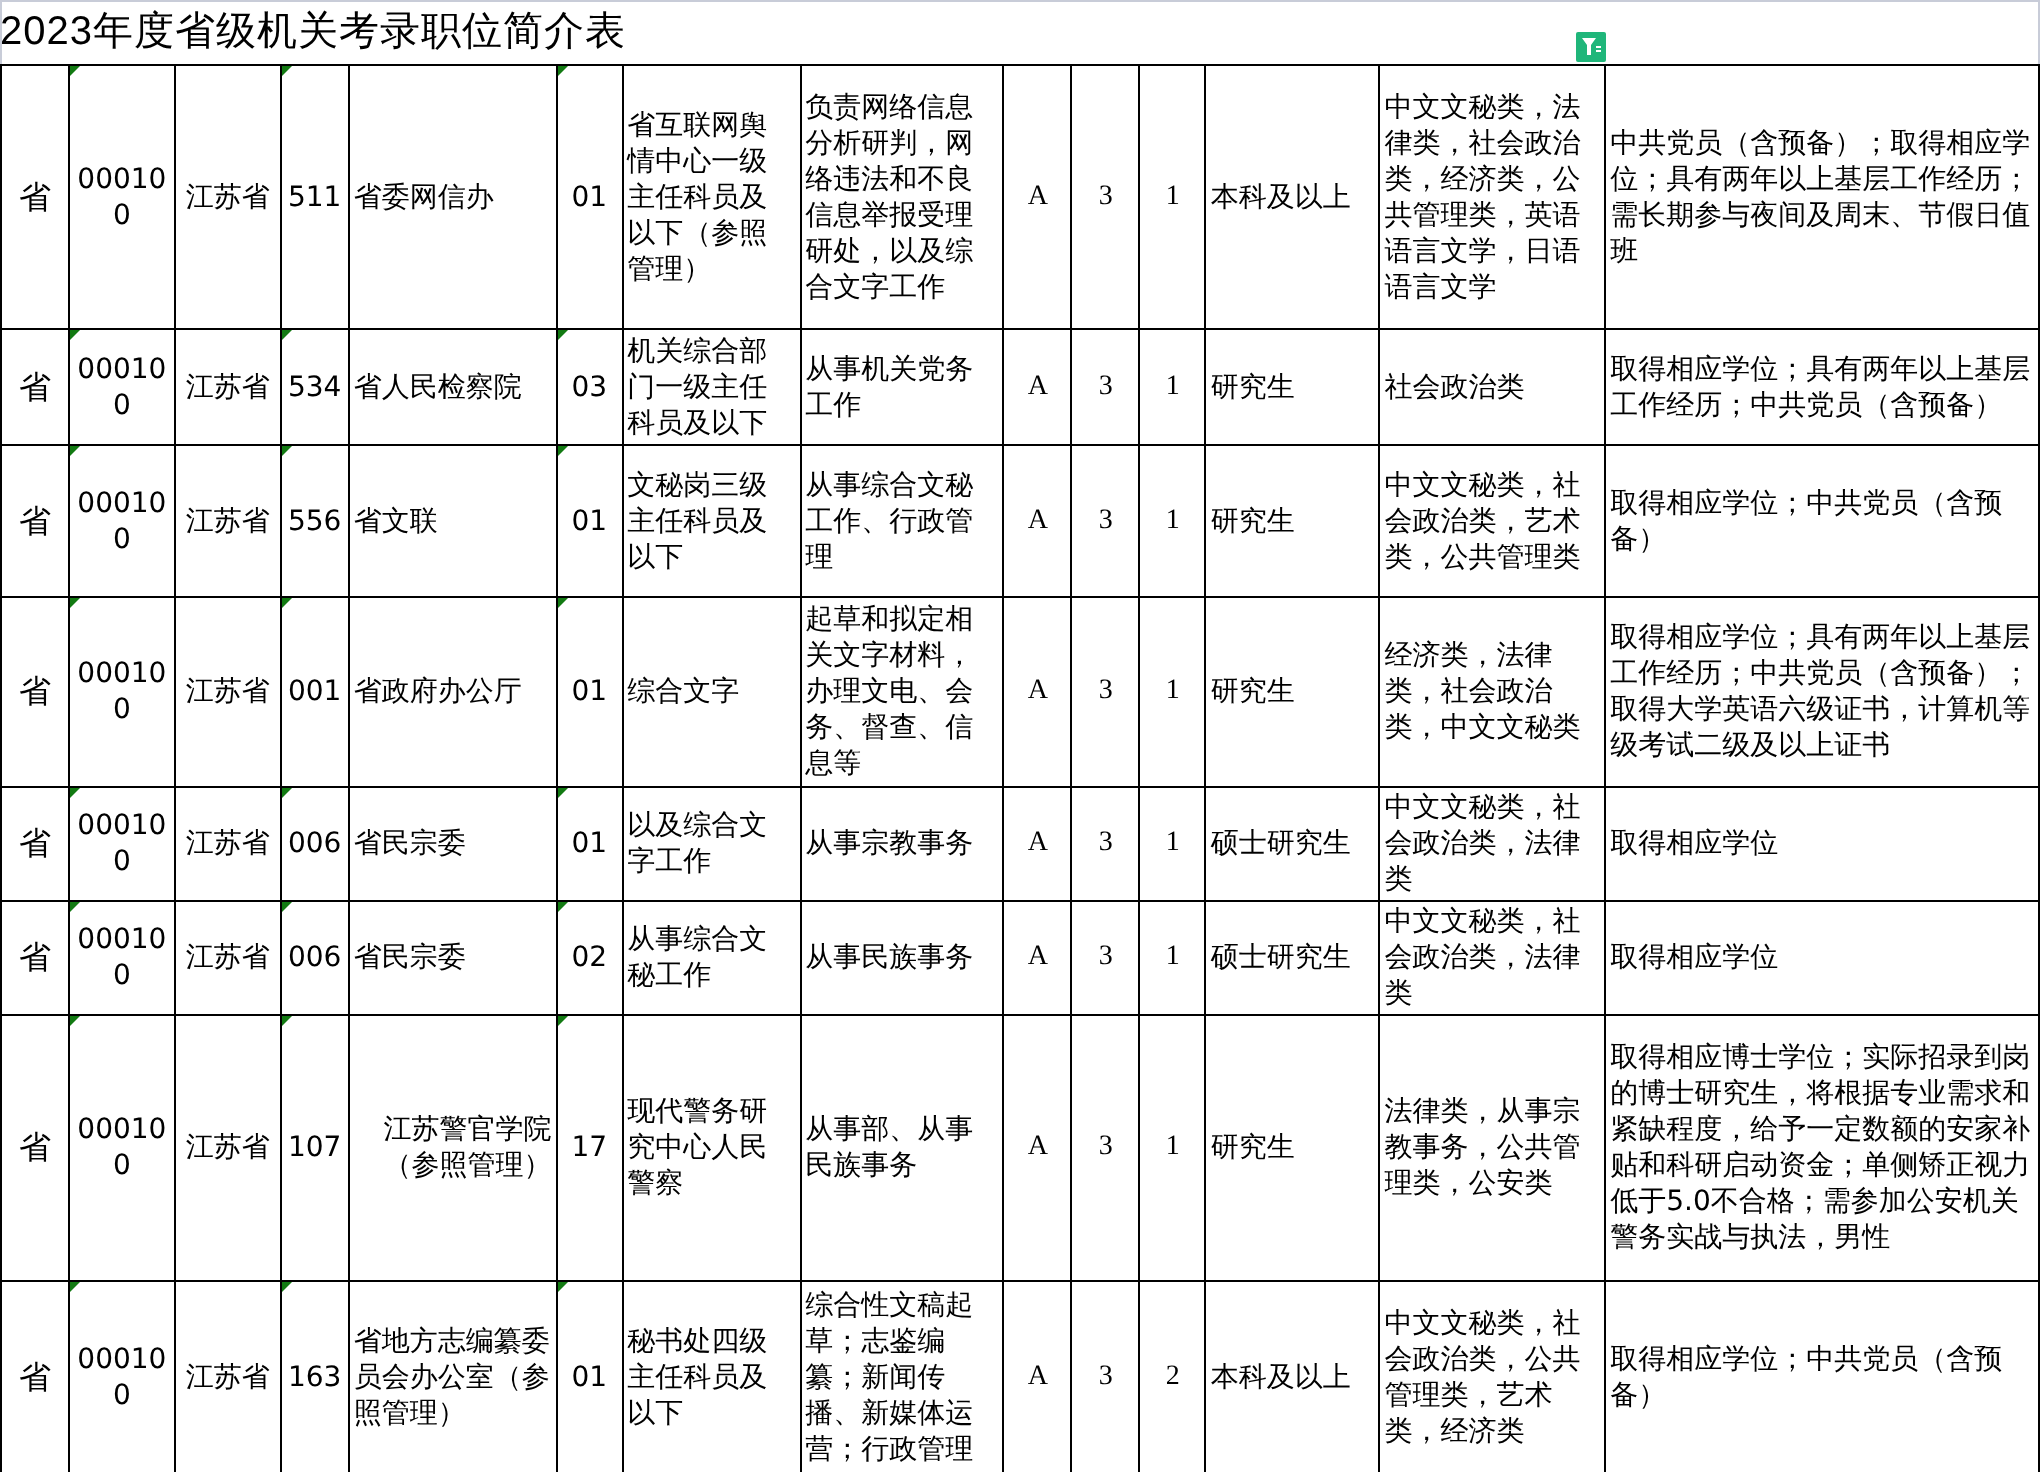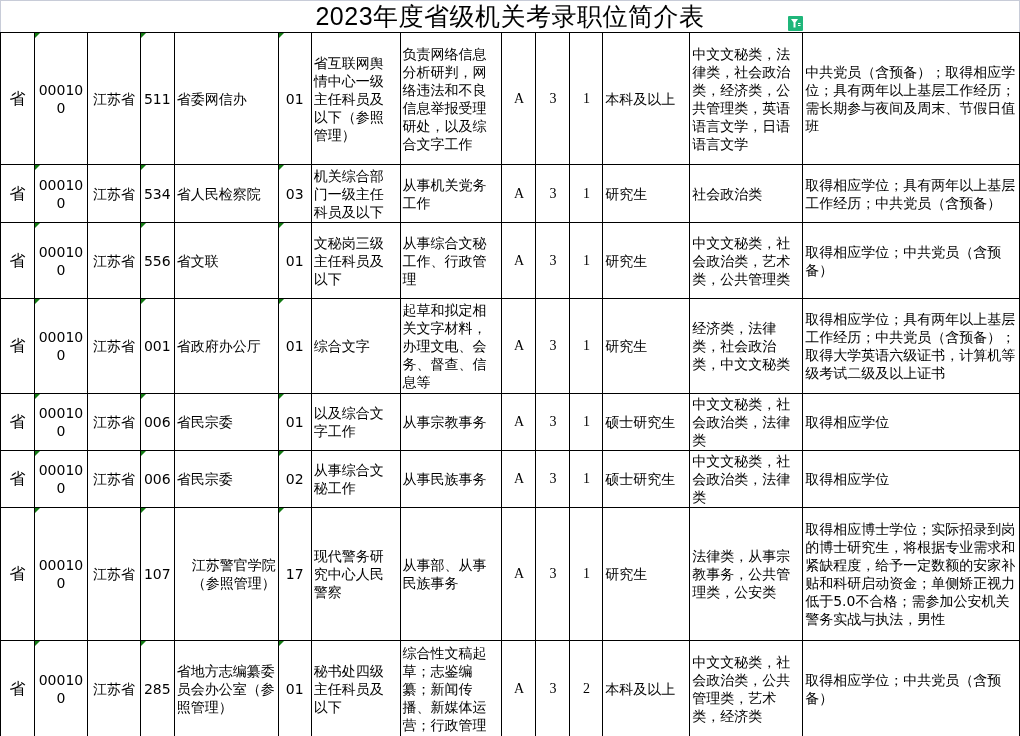--- a/index.html
+++ b/index.html
@@ -1,22 +1,22 @@
 <!DOCTYPE html>
 <html><head>
 <meta charset="utf-8">
 <style>
   html, body { margin:0; padding:0; }
   body { width:1020px; height:736px; overflow:hidden; background:#ffffff; position:relative;
          font-family:"DejaVu Sans", sans-serif; color:#000; }
   .frame-top { position:absolute; left:0; top:0; width:1020px; height:1px; background:#c8ccd8; }
   .frame-left { position:absolute; left:0; top:0; width:1px; height:32px; background:#c8ccd8; }
   .frame-right { position:absolute; right:0; top:0; width:1px; height:32px; background:#c8ccd8; }
-  .title { position:absolute; left:0; top:1px; width:1020px; height:31px; text-align:center;
-           font-family:"Liberation Sans", sans-serif; font-size:25px; line-height:31px; letter-spacing:0.5px; }
+  .title { position:absolute; left:0; top:1px; width:1020px; height:31px; 
+           font-family:"Liberation Sans", sans-serif; font-size:20px; line-height:31px; letter-spacing:0.5px; }
   .filter-btn { position:absolute; left:788px; top:16px; width:15px; height:15px; background:#1fb67a;
                 border-radius:1px; display:flex; align-items:center; justify-content:center; cursor:pointer; }
   table { position:absolute; left:0; top:32px; border-collapse:collapse; table-layout:fixed; }
   td { border:1.5px solid #000; padding:0 2px; font-size:14px; line-height:18px; vertical-align:middle;
        overflow:hidden; position:relative; word-break:break-all; }
   td.c { text-align:center; }
   td.l { text-align:left; }
   td.ser { font-family:"Liberation Serif", "DejaVu Serif", serif; }
   .tri::before { content:""; position:absolute; left:0; top:0; width:0; height:0;
                  border-top:5px solid #127a12; border-right:5px solid transparent; }
@@ -163,21 +163,21 @@
     <td class="c ser">3</td>
     <td class="c ser">1</td>
     <td class="l">研究生</td>
     <td class="l">法律类，从事宗教事务，公共管理类，公安类</td>
     <td class="l">取得相应博士学位；实际招录到岗的博士研究生，将根据专业需求和紧缺程度，给予一定数额的安家补贴和科研启动资金；单侧矫正视力低于5.0不合格；需参加公安机关警务实战与执法，男性</td>
   </tr>
       <tr style="height: 96px;">
     <td class="c" style="font-size:16px">省</td>
     <td class="c tri">000100</td>
     <td class="c">江苏省</td>
-    <td class="c tri">285</td>
+    <td class="c tri">163</td>
     <td class="l">省地方志编纂委员会办公室（参照管理）</td>
     <td class="c tri">01</td>
     <td class="l">秘书处四级主任科员及以下</td>
     <td class="l">综合性文稿起草；志鉴编纂；新闻传播、新媒体运营；行政管理</td>
     <td class="c ser">A</td>
     <td class="c ser">3</td>
     <td class="c ser">2</td>
     <td class="l">本科及以上</td>
     <td class="l">中文文秘类，社会政治类，公共管理类，艺术类，经济类</td>
     <td class="l">取得相应学位；中共党员（含预备）</td>

